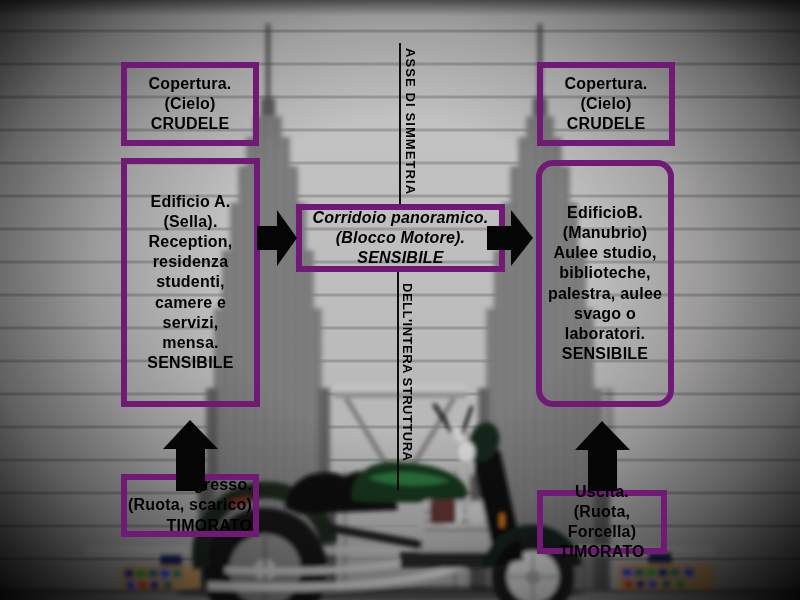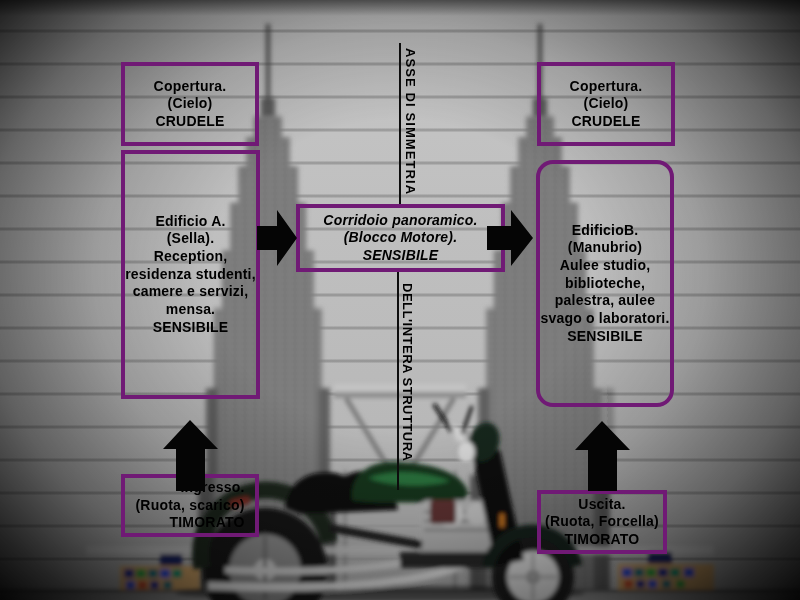--- a/index.html
+++ b/index.html
@@ -13,27 +13,27 @@
         rgba(70,70,70,0.30) 30px, rgba(70,70,70,0.30) 32px,
         rgba(0,0,0,0) 33px),
       linear-gradient(180deg, rgba(25,25,25,0.55) 0px, rgba(25,25,25,0) 16px),
       linear-gradient(180deg,#c6c6c6 0%,#bcbcbc 55%,#b0b0b0 100%);}
   .photo{position:absolute;inset:0;}
   .vignette{position:absolute;inset:0;pointer-events:none;
     background:radial-gradient(ellipse at 50% 46%,
       rgba(0,0,0,0) 34%, rgba(0,0,0,0.18) 54%,
       rgba(0,0,0,0.48) 74%, rgba(0,0,0,0.80) 90%, rgba(0,0,0,0.97) 100%);}
   
-  .dbox{position:absolute;box-sizing:border-box;border:4px solid #701a75;
+  .dbox{position:absolute;box-sizing:border-box;border:6px solid #701a75;
     display:flex;align-items:center;justify-content:center;text-align:center;
-    white-space:pre-line;font-weight:bold;font-size:14px;line-height:1.26;
+    white-space:pre-line;font-weight:bold;font-size:16px;line-height:1.26;
     color:#000;letter-spacing:0.2px;}
   .b-tl{left:121px;top:62px;width:138px;height:84px;}
   .b-tr{left:537px;top:62px;width:138px;height:84px;}
-  .b-ml{left:121px;top:150px;width:139px;height:249px;}
+  .b-ml{left:121px;top:158px;width:139px;height:249px;}
   .b-c {left:296px;top:204px;width:209px;height:68px;font-style:italic;}
   .b-mr{left:536px;top:160px;width:138px;height:247px;border-radius:17px;}
   .b-bl{left:121px;top:474px;width:138px;height:63px;text-align:right;}
   .b-br{left:537px;top:490px;width:130px;height:64px;}
   .axline{position:absolute;width:2px;background:#0d0d0d;}
   .l-top{left:399px;top:43px;height:161px;}
   .l-bot{left:397px;top:272px;height:218px;}
   .vlabel{position:absolute;writing-mode:vertical-rl;font-weight:bold;
     color:#000;font-size:13px;}
   .vl-top{left:403px;top:48px;height:158px;letter-spacing:1.1px;}

